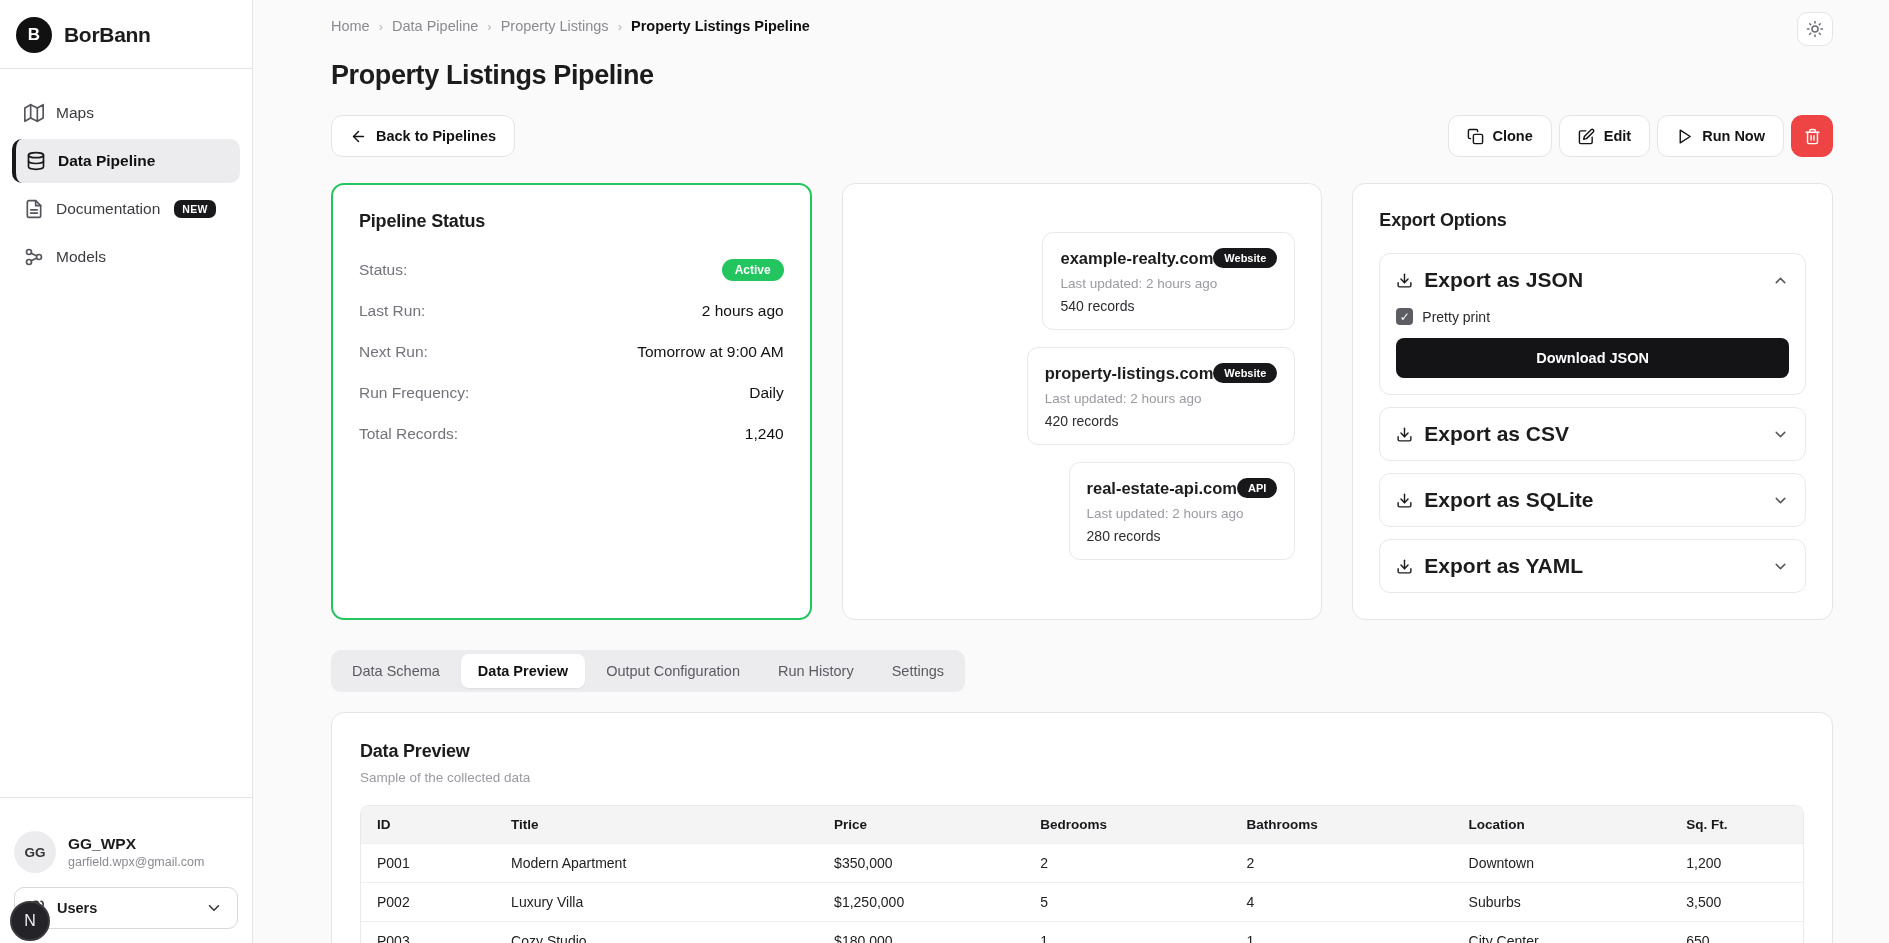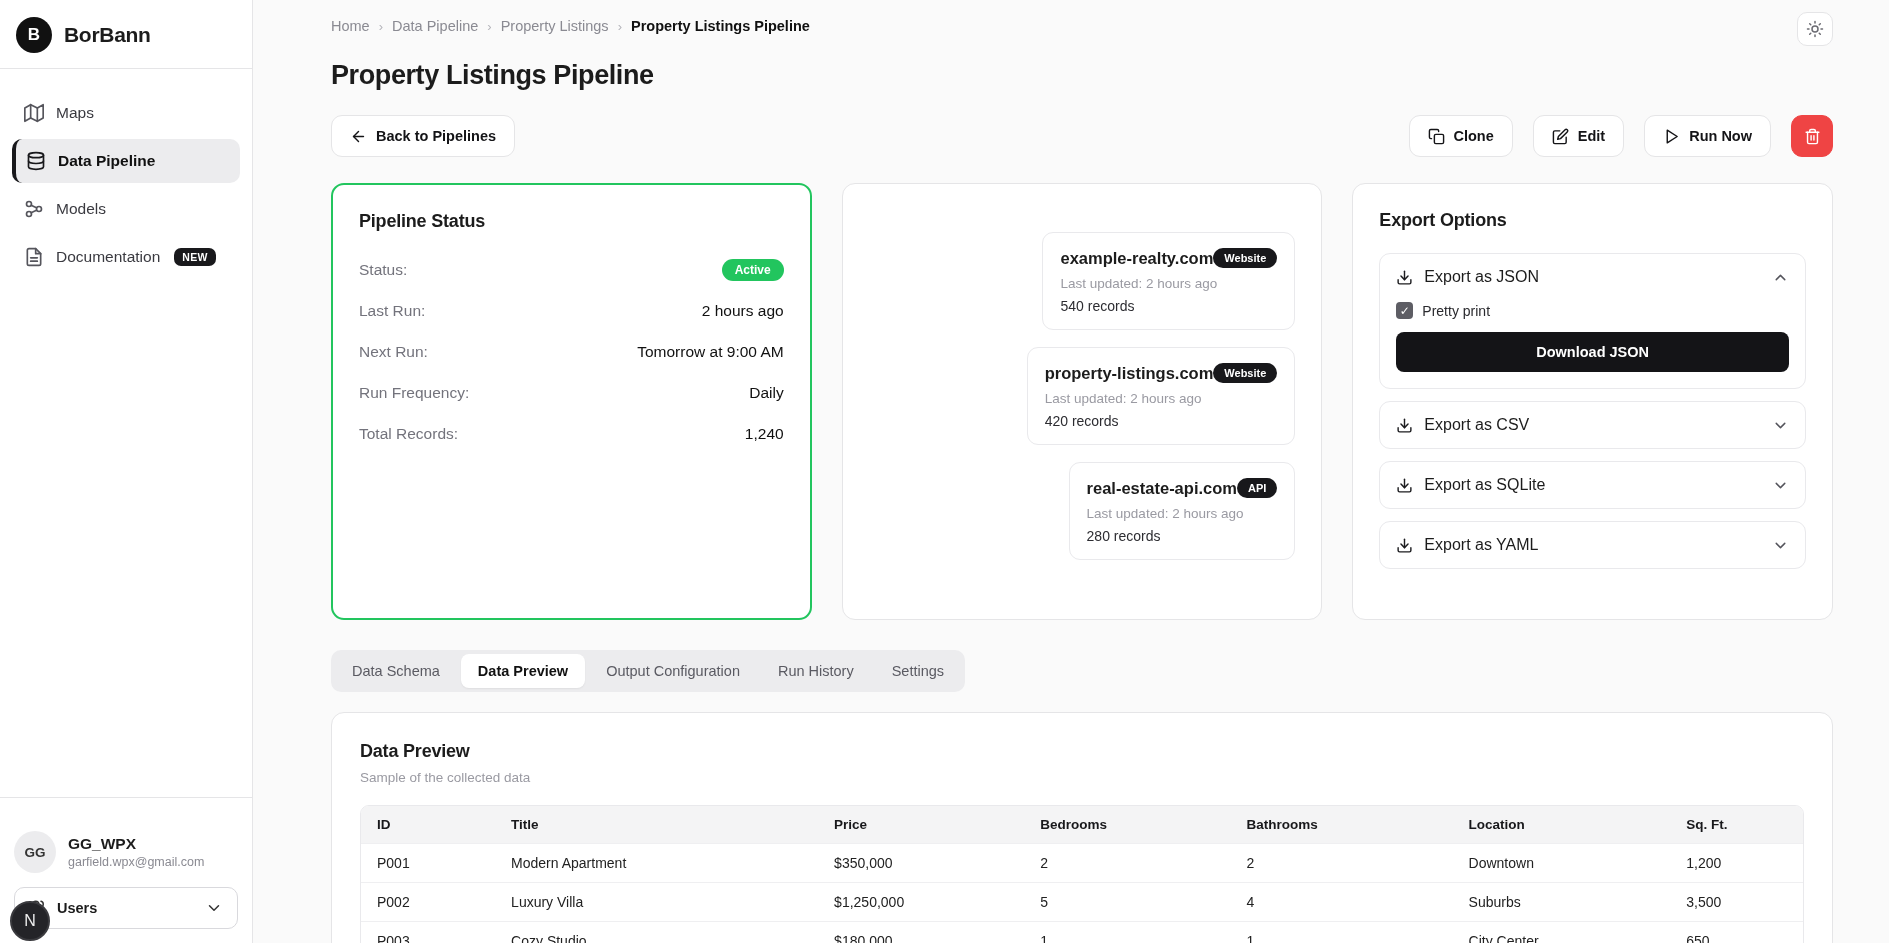--- a/index.html
+++ b/index.html
@@ -47,21 +47,21 @@
   .breadcrumb .sep{ color:#b5b5bb; font-size:13px; }
   .theme-btn{ width:36px; height:34px; border:1px solid var(--border); background:#fff; border-radius:10px;
     display:flex; align-items:center; justify-content:center; cursor:pointer; }
   .theme-btn svg{ width:18px; height:18px; stroke:#6b6b72; }
   .page-title{ font-size:27px; font-weight:800; letter-spacing:-0.4px; margin-top:14px; }
   .actions-row{ display:flex; align-items:center; justify-content:space-between; margin-top:24px; }
   .btn{ display:flex; align-items:center; gap:9px; height:42px; padding:0 18px; background:#fff;
     border:1px solid var(--border); border-radius:11px; font-size:14.5px; font-weight:600;
     font-family:inherit; cursor:pointer; color:#141417; }
   .btn svg{ width:17px; height:17px; stroke:#141417; }
-  .right-actions{ display:flex; gap:20px; }
+  .right-actions{ display:flex; gap:7px; }
   .btn-danger{ width:42px; padding:0; justify-content:center; background:var(--red); border-color:var(--red); }
   .btn-danger svg{ stroke:#fff; }
 
   
   .cards-row{ display:grid; grid-template-columns:1fr 1fr 1fr; gap:30px; margin-top:26px; }
   .card{ background:#fff; border:1px solid var(--border); border-radius:13px; padding:26px; height:437px; }
   .card h2{ font-size:18px; font-weight:800; letter-spacing:-0.2px; }
   .status-card{ border:2px solid var(--green); }
   .status-rows{ margin-top:26px; display:flex; flex-direction:column; gap:17px; }
   .status-row{ display:flex; align-items:center; justify-content:space-between; min-height:24px; }
@@ -76,21 +76,21 @@
   .source-name{ font-size:16.5px; font-weight:600; }
   .badge-dark{ background:var(--dark); color:#fff; font-size:11px; font-weight:700;
     padding:4px 11px; border-radius:999px; }
   .source-updated{ font-size:13.5px; color:#9a9aa2; margin-top:8px; }
   .source-records{ font-size:14px; color:#2c2c31; margin-top:7px; }
 
   .export-list{ margin-top:22px; display:flex; flex-direction:column; gap:12px; }
   .export-item{ border:1px solid #e9e9ec; border-radius:11px; }
   .export-head{ display:flex; align-items:center; gap:11px; padding:14px 16px; cursor:pointer; }
   .export-head svg{ width:17px; height:17px; stroke:#1c1c1f; }
-  .export-label{ font-size:16px; font-weight:400; }
+  .export-label{ font-size:21px; font-weight:700; }
   .export-head .chev{ margin-left:auto; stroke:#55555c; }
   .export-body{ padding:2px 16px 16px; }
   .checkbox-row{ display:flex; align-items:center; gap:9px; margin-bottom:13px; cursor:pointer; }
   .checkbox{ width:17px; height:17px; border-radius:4px; background:#5d5d64; color:#fff;
     display:flex; align-items:center; justify-content:center; font-size:12px; }
   .checkbox-label{ font-size:14px; color:#2a2a2e; }
   .download-btn{ width:100%; height:40px; background:#141417; color:#fff; border:none;
     border-radius:8px; font-size:14.5px; font-weight:700; font-family:inherit; cursor:pointer; }
 
   
@@ -132,36 +132,36 @@
       <div class="nav-item active">
         <svg viewBox="0 0 24 24" fill="none" stroke-width="2" stroke-linecap="round" stroke-linejoin="round">
           <ellipse cx="12" cy="5" rx="9" ry="3"></ellipse>
           <path d="M21 12c0 1.66-4 3-9 3s-9-1.34-9-3"></path>
           <path d="M3 5v14c0 1.66 4 3 9 3s9-1.34 9-3V5"></path>
         </svg>
         <span>Data Pipeline</span>
       </div>
       <div class="nav-item">
         <svg viewBox="0 0 24 24" fill="none" stroke-width="2" stroke-linecap="round" stroke-linejoin="round">
+          <path d="M14 2H6a2 2 0 0 0-2 2v16a2 2 0 0 0 2 2h12a2 2 0 0 0 2-2V8z"></path>
+          <polyline points="14 2 14 8 20 8"></polyline>
+          <line x1="8" y1="13" x2="16" y2="13"></line>
+          <line x1="8" y1="17" x2="16" y2="17"></line>
+        </svg>
+        <span>Documentation</span>
+        <span class="new-badge">NEW</span>
+      </div>
+      <div class="nav-item">
+        <svg viewBox="0 0 24 24" fill="none" stroke-width="2" stroke-linecap="round" stroke-linejoin="round">
           <circle cx="6" cy="6" r="3"></circle>
           <circle cx="6" cy="18" r="3"></circle>
           <circle cx="18" cy="12" r="3"></circle>
           <path d="M8.5 7.5 15 10.5M8.5 16.5 15 13.5"></path>
         </svg>
         <span>Models</span>
-      </div>
-      <div class="nav-item">
-        <svg viewBox="0 0 24 24" fill="none" stroke-width="2" stroke-linecap="round" stroke-linejoin="round">
-          <path d="M14 2H6a2 2 0 0 0-2 2v16a2 2 0 0 0 2 2h12a2 2 0 0 0 2-2V8z"></path>
-          <polyline points="14 2 14 8 20 8"></polyline>
-          <line x1="8" y1="13" x2="16" y2="13"></line>
-          <line x1="8" y1="17" x2="16" y2="17"></line>
-        </svg>
-        <span>Documentation</span>
-        <span class="new-badge">NEW</span>
       </div>
     </nav>
 
   <div class="sidebar-bottom">
     <div class="user-row">
       <div class="avatar">GG</div>
       <div class="user-meta">
         <div class="user-name">GG_WPX</div>
         <div class="user-email">garfield.wpx@gmail.com</div>
       </div>

